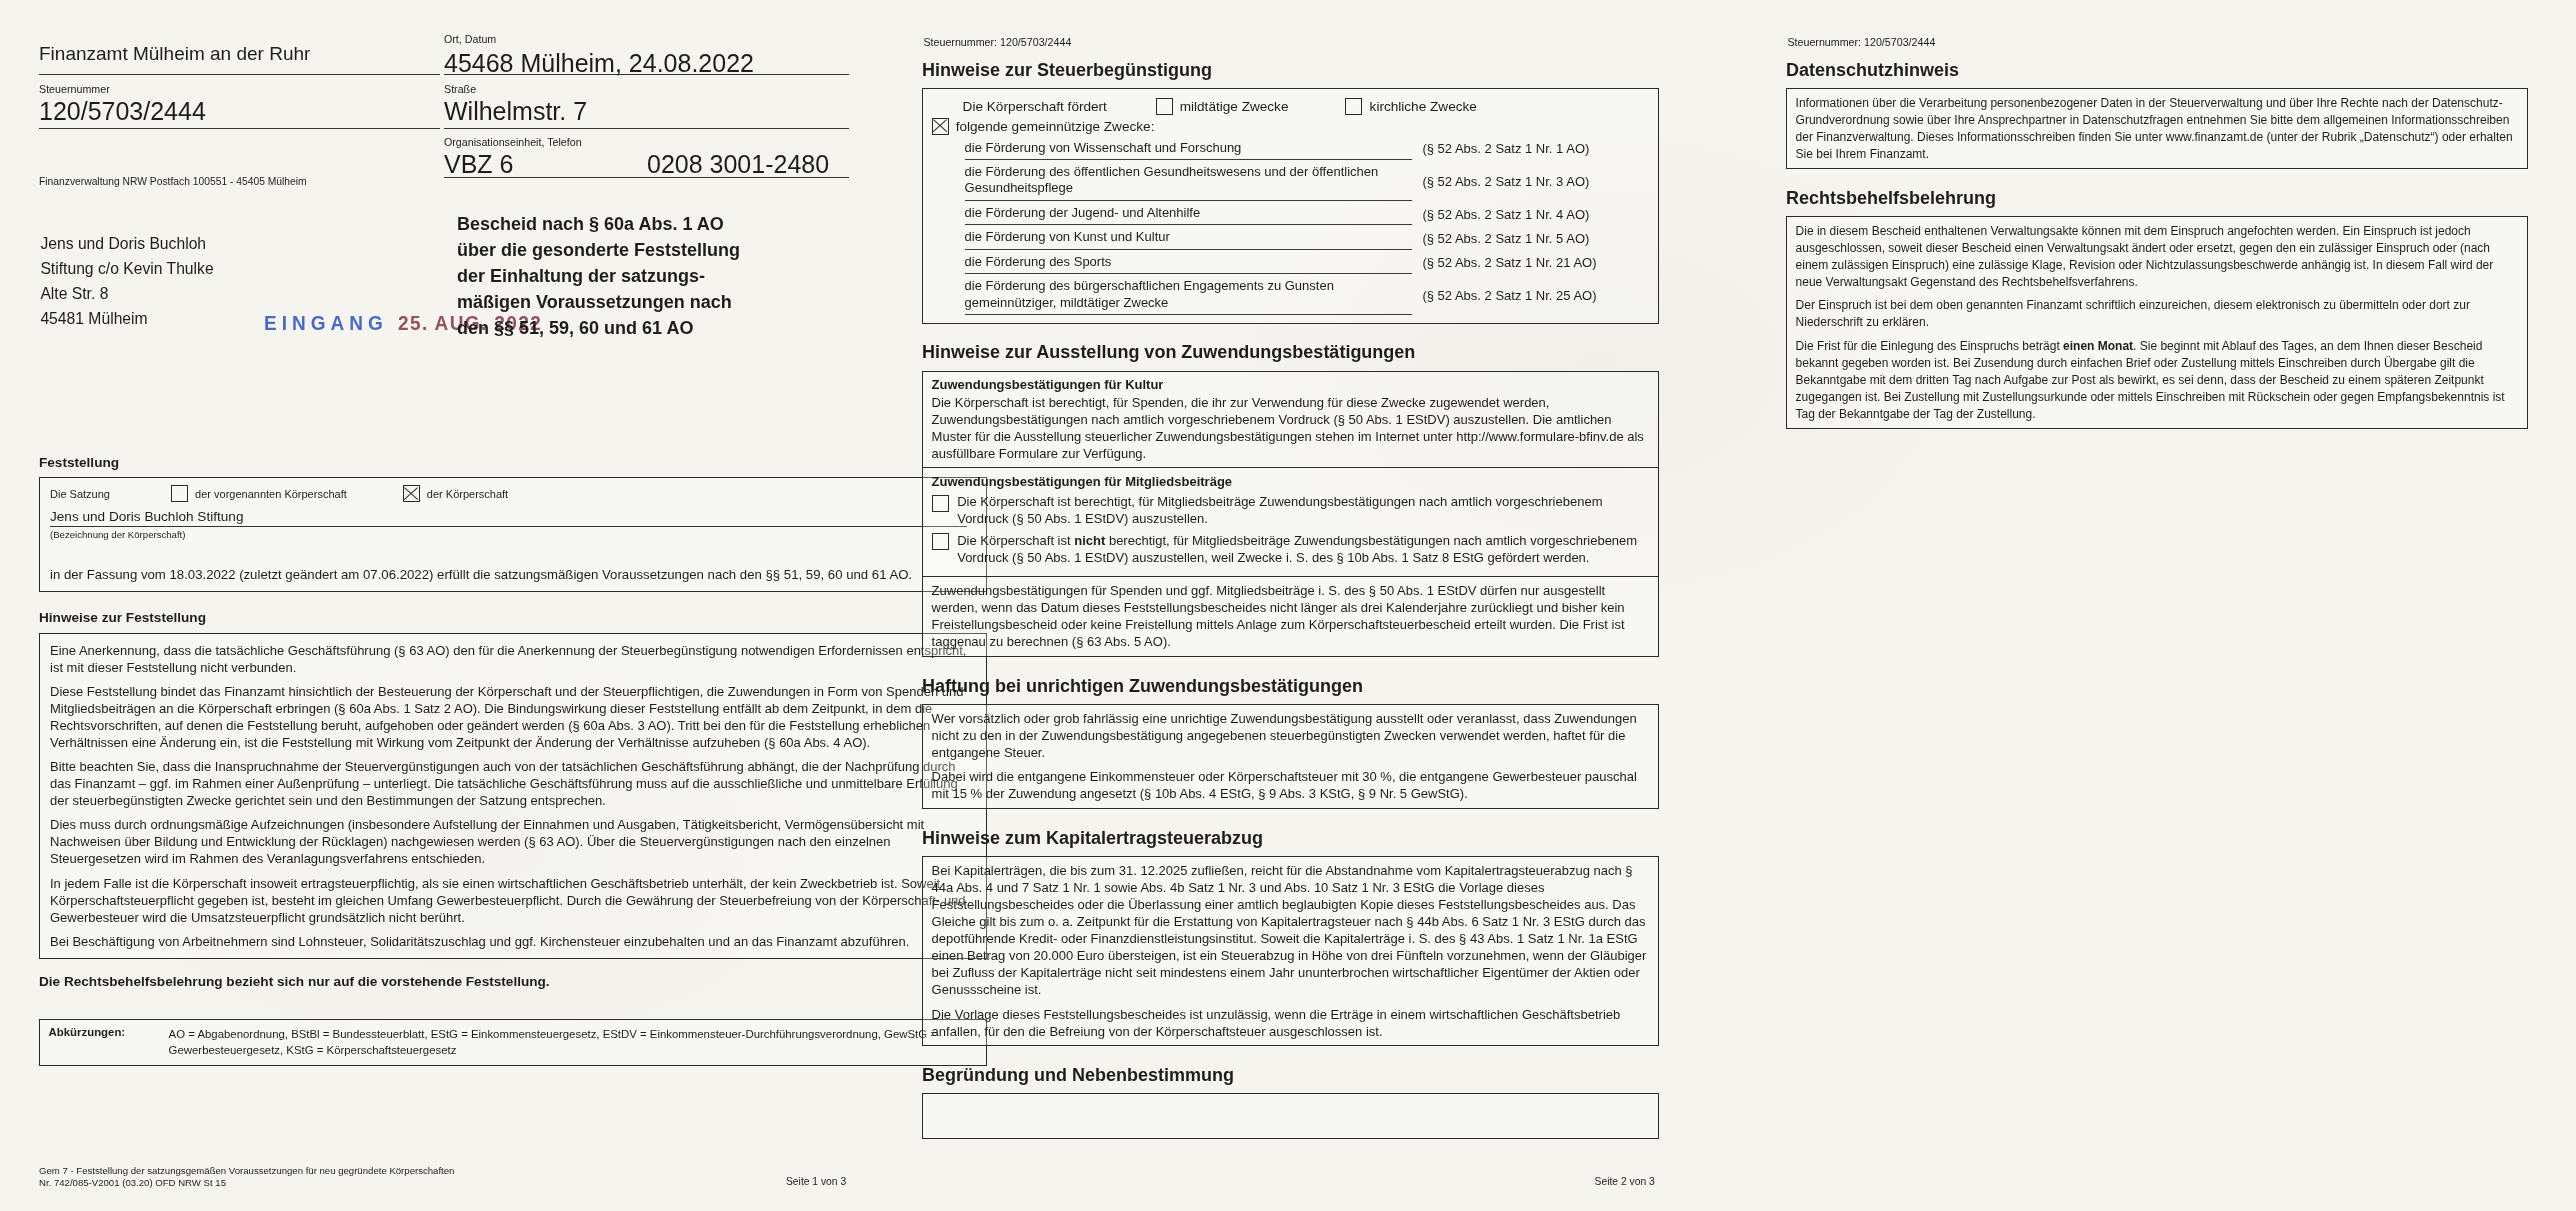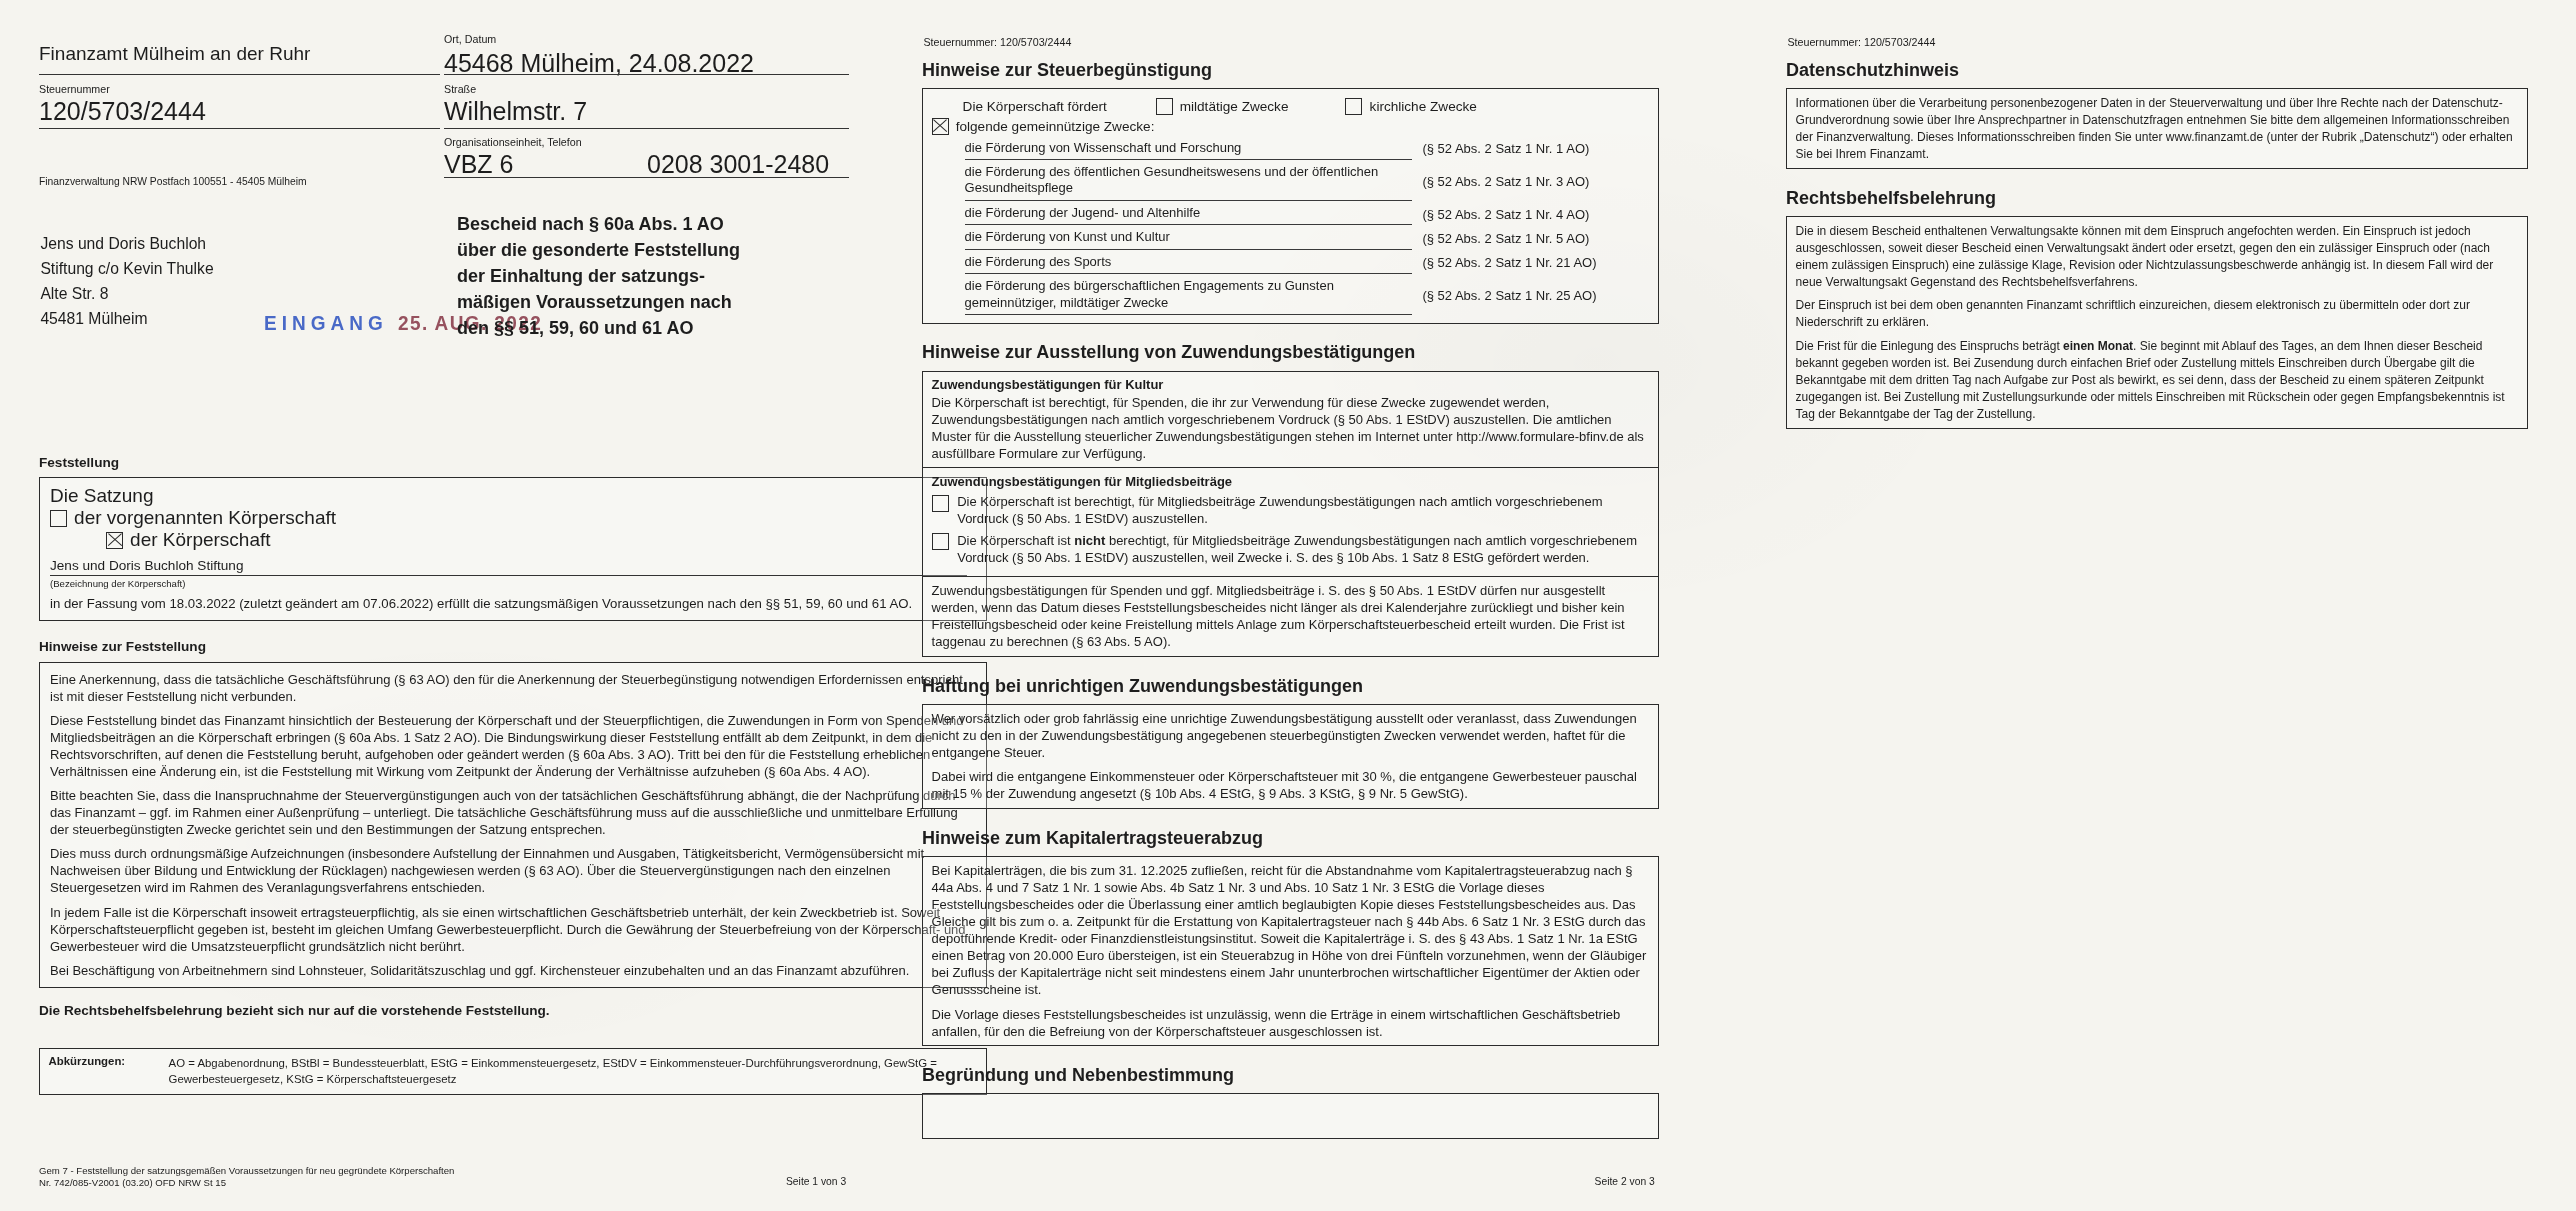--- a/index.html
+++ b/index.html
@@ -42,27 +42,27 @@
 
   .recipient{position:absolute;left:1.4px;top:231px;font-size:15.7px;line-height:25px;}
   .stamp{position:absolute;left:225px;top:313px;white-space:nowrap;opacity:.92;}
   .stamp .word{color:#3b5ec4;font-size:19px;letter-spacing:5px;font-weight:bold;transform:scaleY(1.08);display:inline-block;}
   .stamp .date{color:#8e4452;font-size:19px;letter-spacing:1.4px;font-weight:bold;display:inline-block;margin-left:7.1px;transform:scaleY(1.08);}
 
   .doctitle{position:absolute;left:418px;top:211px;width:394px;font-weight:bold;font-size:18px;line-height:26px;}
 
   .p1flow{position:absolute;left:0;top:455px;width:948px;}
   .festbox{margin-top:7.1px;padding:7.1px 10px;}
-  .festrow{display:flex;font-size:19px;flex-direction:column;}
+  .festrow{display:flex;align-items:center;font-size:11px;}
   .festrow .lead{width:121px;}
   .cbitem{display:flex;align-items:center;gap:7.1px;}
   .festrow .cbitem.second{margin-left:56px;}
   .festname{margin-top:6.4px;border-bottom:1.4px solid #333;padding-bottom:2.1px;font-size:13.6px;width:99%;}
   .festcap{font-size:9.6px;margin-top:2.1px;}
-  .festtext{margin-top:6px;font-size:13.2px;line-height:18px;}
+  .festtext{margin-top:26px;font-size:13.2px;line-height:18px;}
   .hinbox{margin-top:7.1px;padding:8.6px 10px;}
   .boldnote{margin-top:14.3px;font-size:13.6px;font-weight:bold;}
   .abbrbox{margin-top:30px;padding:6.4px 8.6px;display:flex;}
   .abbrbox .abl{font-weight:bold;font-size:11.4px;width:120px;flex:0 0 auto;}
   .abbrbox .abt{font-size:11.4px;line-height:16.4px;flex:1;}
   .foot1{position:absolute;left:0;top:1165px;font-size:9.6px;line-height:12px;width:100%;}
   .pagenum{position:absolute;right:2.9px;top:1176px;font-size:10.3px;}
 
   
   .taxline{position:absolute;left:1.4px;top:36px;font-size:10.7px;}

